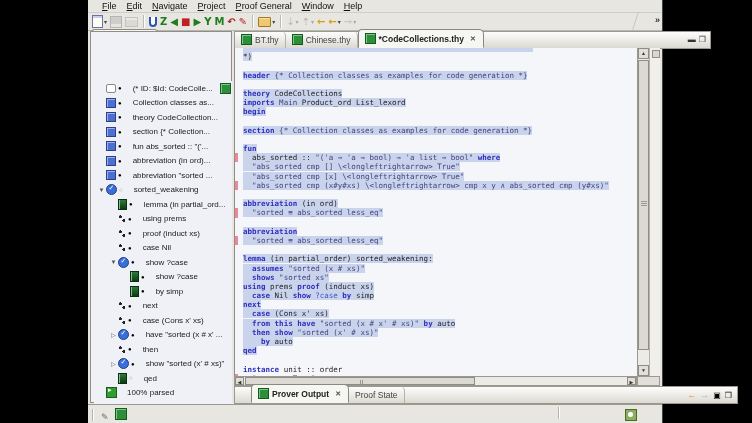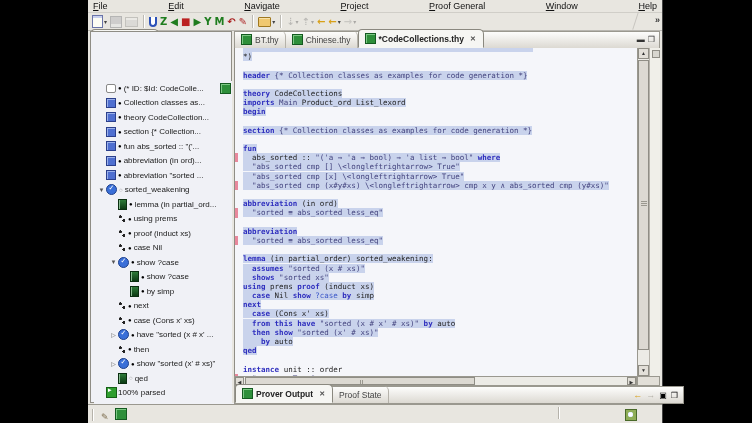--- a/index.html
+++ b/index.html
@@ -1,20 +1,20 @@
 <!DOCTYPE html>
 <html><head>
 <meta charset="utf-8">
 <style>
   html,body{margin:0;padding:0;background:#000;width:752px;height:423px;overflow:hidden;
     font-family:"Liberation Sans",sans-serif;-webkit-font-smoothing:antialiased;}
   #window{position:absolute;left:88px;top:0;width:574px;height:423px;background:#e8e6e0;border-right:1px solid #444;}
   
   #menubar{position:absolute;left:0;top:0;width:100%;height:13px;background:#e8e6e0;border-bottom:1px solid #d0cec8;
-    font-size:9px;color:#111;display:flex;align-items:center;padding-left:0;box-sizing:border-box;justify-content:space-between;}
+    font-size:9px;color:#111;display:flex;align-items:center;padding-left:9px;box-sizing:border-box;}
   .menu-item{padding:0 5px;cursor:default;}
   .menu-item u{text-decoration:underline;}
   
   #toolbar{position:absolute;left:0;top:13px;width:100%;height:18px;background:#e8e6e0;border-bottom:1px solid #b8b6b0;
     display:flex;align-items:center;padding-left:3px;box-sizing:border-box;}
   .tbtn{display:inline-flex;align-items:center;height:16px;padding:0 1px;margin-right:1px;}
   .tbtn .glyph{font-size:10px;font-weight:bold;line-height:16px;font-family:"DejaVu Sans",sans-serif;}
   .tbtn.disabled{opacity:.38;filter:grayscale(80%);}
   .dd{font-size:6px;color:#444;margin-left:1px;}
   .tsep{width:1px;height:13px;background:#bdbbb5;border-right:1px solid #fff;margin:0 3px;}
@@ -45,34 +45,34 @@
   .ic-prover-icon{width:9px;height:9px;background:#2e8f3a;border:1px solid #145a20;box-shadow:inset 1px 1px 0 #7cc884;}
   
   #leftpanel{position:absolute;left:2px;top:31px;width:142px;height:372px;background:#f0f1f6;border:1px solid #8f8d85;box-sizing:border-box;}
   #left-tabbar{left:2px;top:31px;width:142px;}
   #outline-body{position:absolute;left:3px;top:49px;width:140px;height:353px;overflow:hidden;background:#f0f1f6;}
   #outline-tools{position:absolute;right:3px;top:2px;}
   .orow{display:flex;align-items:center;height:14.5px;font-size:8px;color:#1a1a1a;white-space:nowrap;}
   .oexp{width:9px;font-size:6px;color:#555;text-align:center;flex:0 0 9px;}
   .obullet{font-size:6px;margin:0 1px 0 2px;color:#000;}
   .ocirc{font-size:6px;margin:0 1px 0 2px;color:#888;}
-  .olabel{margin-left:1px;overflow:hidden;text-overflow:clip;}
+  .olabel{margin-left:10px;overflow:hidden;text-overflow:clip;}
   
   .ic-comment-icon{width:8px;height:7px;background:#fff;border:1px solid #888;border-radius:2px;}
   .ic-doc-icon{width:8px;height:8px;background:#4f6fd0;border:1px solid #2b3f8c;box-shadow:inset 1px 1px 0 #9ab0ea;}
   .ic-check-icon{width:9px;height:9px;background:#3a6fd8;border:1px solid #1d3f8c;border-radius:50%;position:relative;}
   .ic-check-icon::before{content:"✓";position:absolute;left:1.5px;top:-1px;font-size:7px;color:#fff;}
   .ic-step-icon{width:8px;height:9px;background:
     radial-gradient(circle at 30% 30%,#222 1.3px,transparent 1.6px),
     radial-gradient(circle at 72% 72%,#222 1.3px,transparent 1.6px);}
   .ic-lemma-icon{width:7px;height:9px;background:linear-gradient(180deg,#2d7a38,#0c3a14);border:1px solid #0a2e10;box-shadow:inset 1px 0 0 #88bb90;}
   .ic-parsed-icon{width:9px;height:9px;background:#2f9e2f;border:1px solid #156015;position:relative;}
   .ic-parsed-icon::before{content:"▸";position:absolute;left:1px;top:-2px;font-size:7px;color:#fff;}
   
-  #ed-tabbar{left:146px;top:31px;width:426px;}
+  #ed-tabbar{left:146px;top:31px;width:477px;}
   #editor{position:absolute;left:146px;top:48px;width:403px;height:328px;background:#f5f6fa;overflow:hidden;
     font-family:"DejaVu Sans Mono",monospace;font-size:7.5px;color:#222;border-left:1px solid #8f8d85;box-sizing:border-box;}
   .cline{display:flex;height:9.2px;line-height:9.2px;white-space:pre;}
   .cmark{flex:0 0 3px;}
   .cmark.on{background:#e8889c;}
   .ctext{padding-left:5px;}
   .hl{background:#c9d3ec;}
   .k{color:#2f2fbe;font-weight:bold;}
   .s{color:#43437e;}
   .p{color:#222;}
@@ -85,21 +85,21 @@
   #vthumb{position:absolute;left:0;top:12px;width:11px;height:290px;background:#dcd9d2;border:1px solid #8f8d85;box-sizing:border-box;}
   .grip{position:absolute;left:2px;width:6px;height:1px;background:#9a988f;box-shadow:0 2px 0 #9a988f,0 4px 0 #9a988f;}
   #overview{position:absolute;left:561px;top:48px;width:11px;height:338px;background:#f0efe9;border-left:1px solid #b5b2aa;box-sizing:border-box;}
   #ov-head{position:absolute;left:2px;top:2px;width:6px;height:6px;background:#d8d6cf;border:1px solid #8f8d85;}
   #hscroll{position:absolute;left:146px;top:376px;width:403px;height:10px;background:#ecebe6;border:1px solid #9a988f;box-sizing:border-box;}
   #hthumb{position:absolute;left:10px;top:0;width:230px;height:8px;background:#dcd9d2;border:1px solid #8f8d85;box-sizing:border-box;}
   .hgrip{position:absolute;top:2px;left:50%;width:1px;height:4px;background:#9a988f;box-shadow:2px 0 0 #9a988f;}
   .harrow{position:absolute;top:0;width:9px;height:8px;background:#e2dfd8;border:1px solid #8f8d85;box-sizing:border-box;font-size:5px;color:#333;text-align:center;line-height:8px;}
   #sb-corner{position:absolute;left:549px;top:376px;width:23px;height:10px;background:#e2dfd8;border:1px solid #9a988f;box-sizing:border-box;}
   
-  #bottom-tabbar{left:146px;top:386px;width:450px;}
+  #bottom-tabbar{left:146px;top:386px;width:504px;padding-left:16px;}
   .bicons{margin-left:auto;display:flex;align-items:center;gap:4px;padding:0 5px 3px 0;font-size:9px;}
   .arrow-back{color:#d8a018;font-weight:bold;}
   .arrow-fwd{color:#b5b2aa;font-weight:bold;}
   
   #statusbar{position:absolute;left:0;top:404px;width:100%;height:19px;background:#e8e6e0;border-top:1px solid #9a988f;
     display:flex;align-items:center;}
   .ssep{width:1px;height:12px;background:#b5b2aa;border-right:1px solid #fff;margin:0 4px;}
   .sicon{margin:0 3px;display:inline-flex;align-items:center;}
   .ic-fastview-icon{font-size:9px;color:#7a6a4a;font-family:"DejaVu Sans",sans-serif;}
   .ic-app-icon{width:10px;height:10px;background:#2e8f3a;border:1px solid #145a20;box-shadow:inset 1px 1px 0 #7cc884;}

